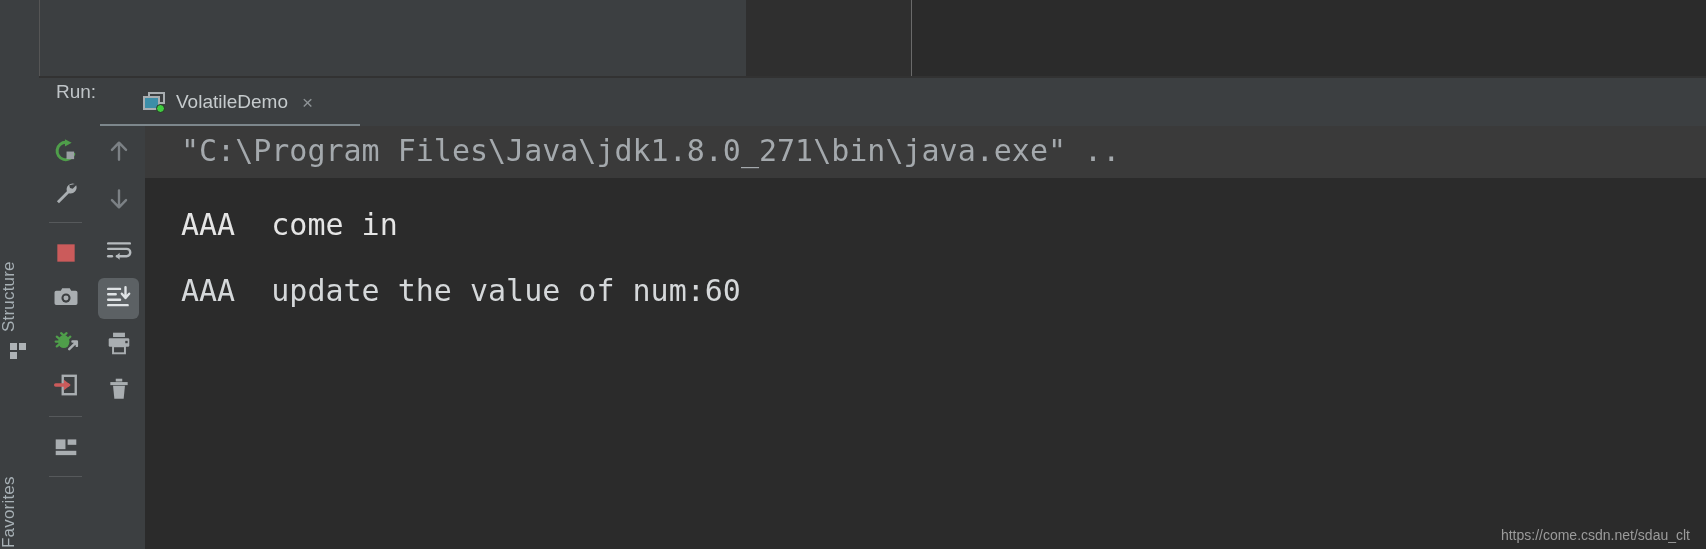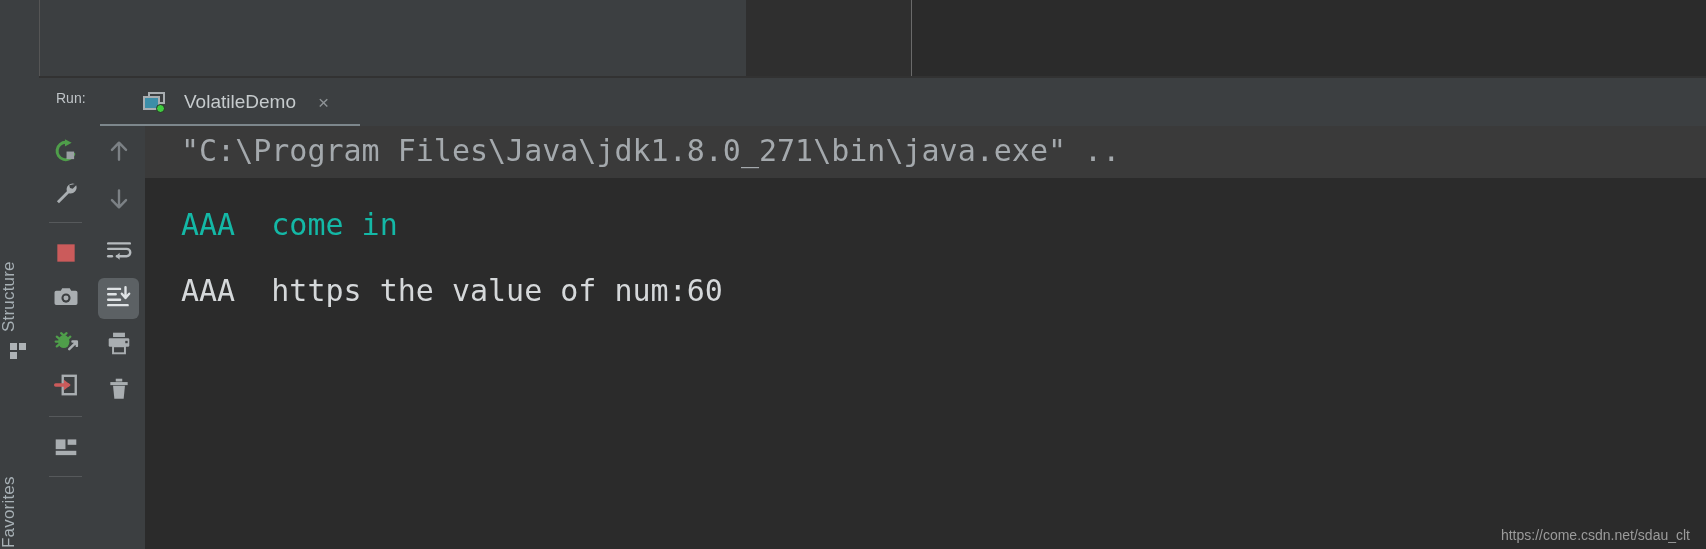--- a/index.html
+++ b/index.html
@@ -32,22 +32,22 @@
 
   
   .ico-grid{position:relative;}
   .ico-grid i{position:absolute;background:#aeb3b6;display:block;}
   .ico-grid i:nth-child(1){left:0;top:2px;width:7px;height:7px;}
   .ico-grid i:nth-child(2){left:9px;top:2px;width:7px;height:7px;}
   .ico-grid i:nth-child(3){left:0;top:11px;width:7px;height:7px;}
 
   
   .run-header{position:absolute;left:39px;top:78px;width:1667px;height:48px;background:#3c3f41;}
-  .run-label{position:absolute;left:17px;top:12px;color:#bfc4c7;font-size:14px;text-align:center;}
-  .run-tab{position:absolute;left:94px;top:3px;height:42px;display:flex;align-items:center;gap:18px;padding:0 10px;}
+  .run-label{position:absolute;left:17px;top:3px;color:#bfc4c7;font-size:19px;text-align:center;}
+  .run-tab{position:absolute;left:94px;top:3px;height:42px;display:flex;align-items:center;gap:10px;padding:0 10px;}
   .tab-icon{position:relative;width:23px;height:20px;flex:0 0 auto;}
   .tab-icon .back{position:absolute;left:5px;top:0;width:17px;height:12px;border:2px solid #a9aeb1;background:#3c3f41;box-sizing:border-box;}
   .tab-icon .front{position:absolute;left:0;top:4px;width:17px;height:14px;border:2px solid #a9aeb1;background:#3c3f41;box-sizing:border-box;}
   .tab-icon .screen{position:absolute;left:2px;top:6px;width:13px;height:10px;background:#3d8ea8;}
   .tab-icon .dot{position:absolute;left:13px;top:12px;width:9px;height:9px;border-radius:50%;background:#3fcc3f;border:1px solid #2b2b2b;box-sizing:border-box;}
   .tab-title{color:#c6cbcd;font-size:19px;white-space:nowrap;}
   .tab-close{color:#8e9396;font-size:19px;line-height:1;padding-left:4px;}
   .tab-underline{position:absolute;left:100px;top:124px;width:260px;height:3px;background:#7d878c;}
 
   
@@ -59,21 +59,21 @@
 
   
   .console{position:absolute;left:145px;top:126px;width:1561px;height:423px;background:#2b2b2b;overflow:hidden;}
   .cline{
     font-family:"DejaVu Sans Mono","Liberation Mono",monospace;
     font-size:30px;line-height:1.0;white-space:pre;
     position:absolute;left:0;
   }
   .cline .txt{display:inline-block;padding:10px 0 12px 36px;}
   .line0{top:0;width:1561px;background:#3a3a3a;color:#a4a9ad;}
-  .line1{top:74px;color:#14b8a6;}
+  .line1{top:74px;color:#e5e5e5;}
   .line2{top:140px;color:#d5d8da;}
 
   .watermark{
     position:absolute;right:16px;bottom:6px;
     color:#9b9b9b;font-size:14px;
     font-family:"Liberation Sans", sans-serif;
   }
 </style>
 </head>
 <body>
@@ -248,18 +248,18 @@
           <rect x="4" y="5.6" width="16" height="2.8" fill="#a9aeb1"></rect>
           <path d="M6.5 9 H17.5 L16.3 21 H7.7 Z" fill="#a9aeb1"></path>
         </svg>
       </span>
     </div>
   </div>
 
   <div class="console">
     <div class="cline line0"><span class="txt">"C:\Program Files\Java\jdk1.8.0_271\bin\java.exe" ..</span></div>
     <div class="cline line1"><span class="txt">AAA  come in</span></div>
-    <div class="cline line2"><span class="txt">AAA  https the value of num:60</span></div>
+    <div class="cline line2"><span class="txt">AAA  update the value of num:60</span></div>
 
     <div class="watermark">https://come.csdn.net/sdau_clt</div>
   </div>
 
 </div>
 
 </body></html>

